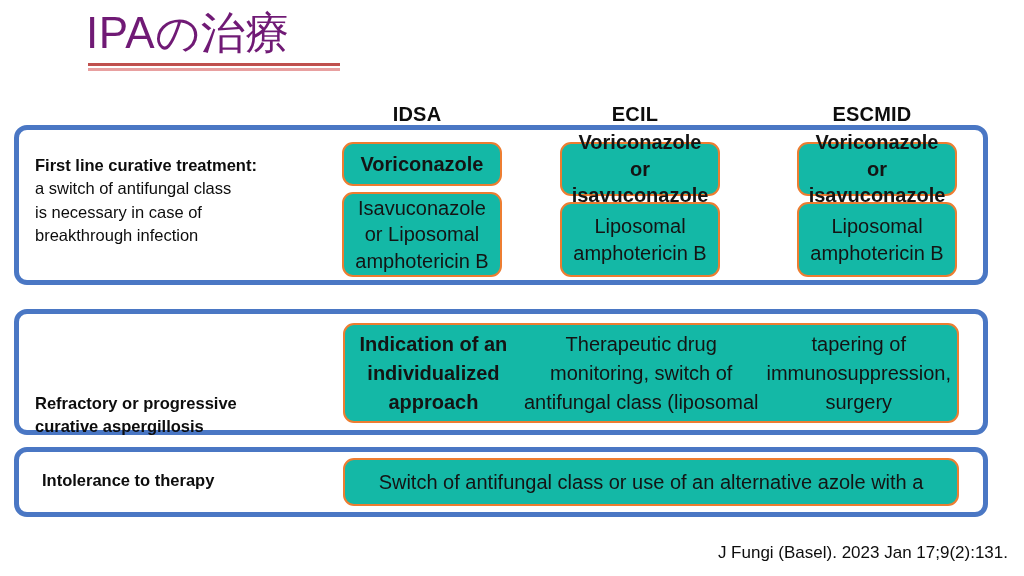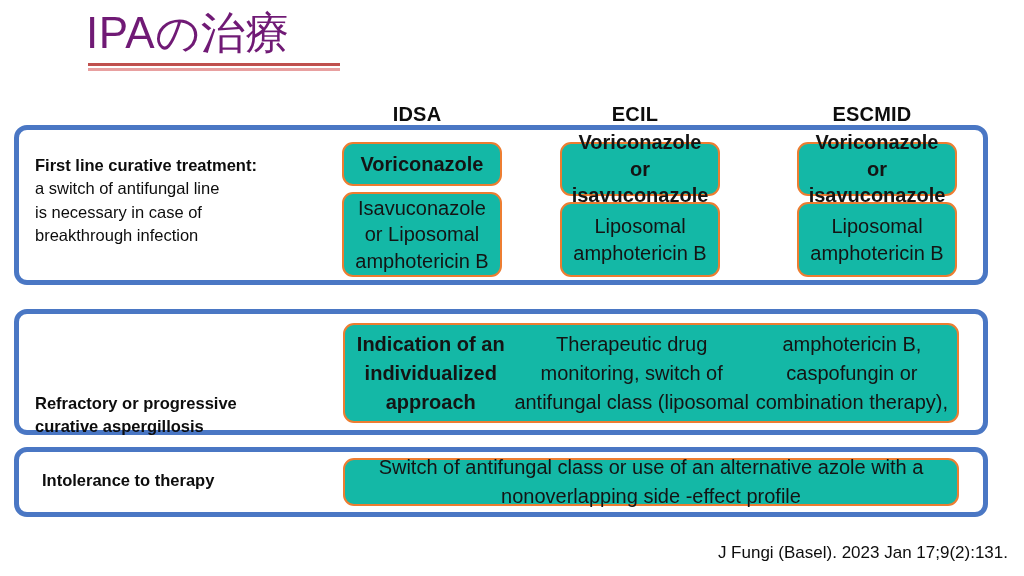--- a/index.html
+++ b/index.html
@@ -145,21 +145,21 @@
 <div id="title-underline-2"></div>
 
 <div class="col-header" id="header-idsa">IDSA</div>
 <div class="col-header" id="header-ecil">ECIL</div>
 <div class="col-header" id="header-escmid">ESCMID</div>
 
 <div class="row-blue" id="row-first-line">
 
   <div class="row-label" id="label-first-line">
     <b>First line curative treatment:</b><br>
-    <span>a switch of antifungal line</span><br>
+    <span>a switch of antifungal class</span><br>
     <span>is necessary in case of</span><br>
     <span>breakthrough infection</span>
   </div>
 
   <div class="box-orange bold" id="idsa-box-1">Voriconazole</div>
   <div class="box-orange" id="idsa-box-2">Isavuconazole or Liposomal amphotericin B</div>
 
   <div class="box-orange bold" id="ecil-box-1">Voriconazole or isavuconazole</div>
   <div class="box-orange" id="ecil-box-2">Liposomal amphotericin B</div>
 
@@ -170,29 +170,28 @@
 <div class="row-blue" id="row-refractory">
 
   <div class="row-label" id="label-refractory">
     <span>Refractory or progressive</span><br>
     <span>curative aspergillosis</span>
   </div>
 
   <div class="box-orange" id="refractory-box">
     <span class="headline">Indication of an individualized approach</span>
     <span>Therapeutic drug monitoring, switch of antifungal class (liposomal</span>
-    <span>amphotericin B, caspofungin or combination therapy),</span>
+    <span>tapering of immunosuppression, surgery</span>
   </div>
 </div>
 
 <div class="row-blue" id="row-intolerance">
 
   <div class="row-label" id="label-intolerance">Intolerance to therapy</div>
 
   <div class="box-orange" id="intolerance-box">
     <div>
       <span>Switch of antifungal class or use of an alternative azole with a</span><br>
-      <span>nonoverlapping side -effect profile</span>
     </div>
   </div>
 </div>
 
 <div id="citation">J Fungi (Basel). 2023 Jan 17;9(2):131.</div>
 
 </body></html>

